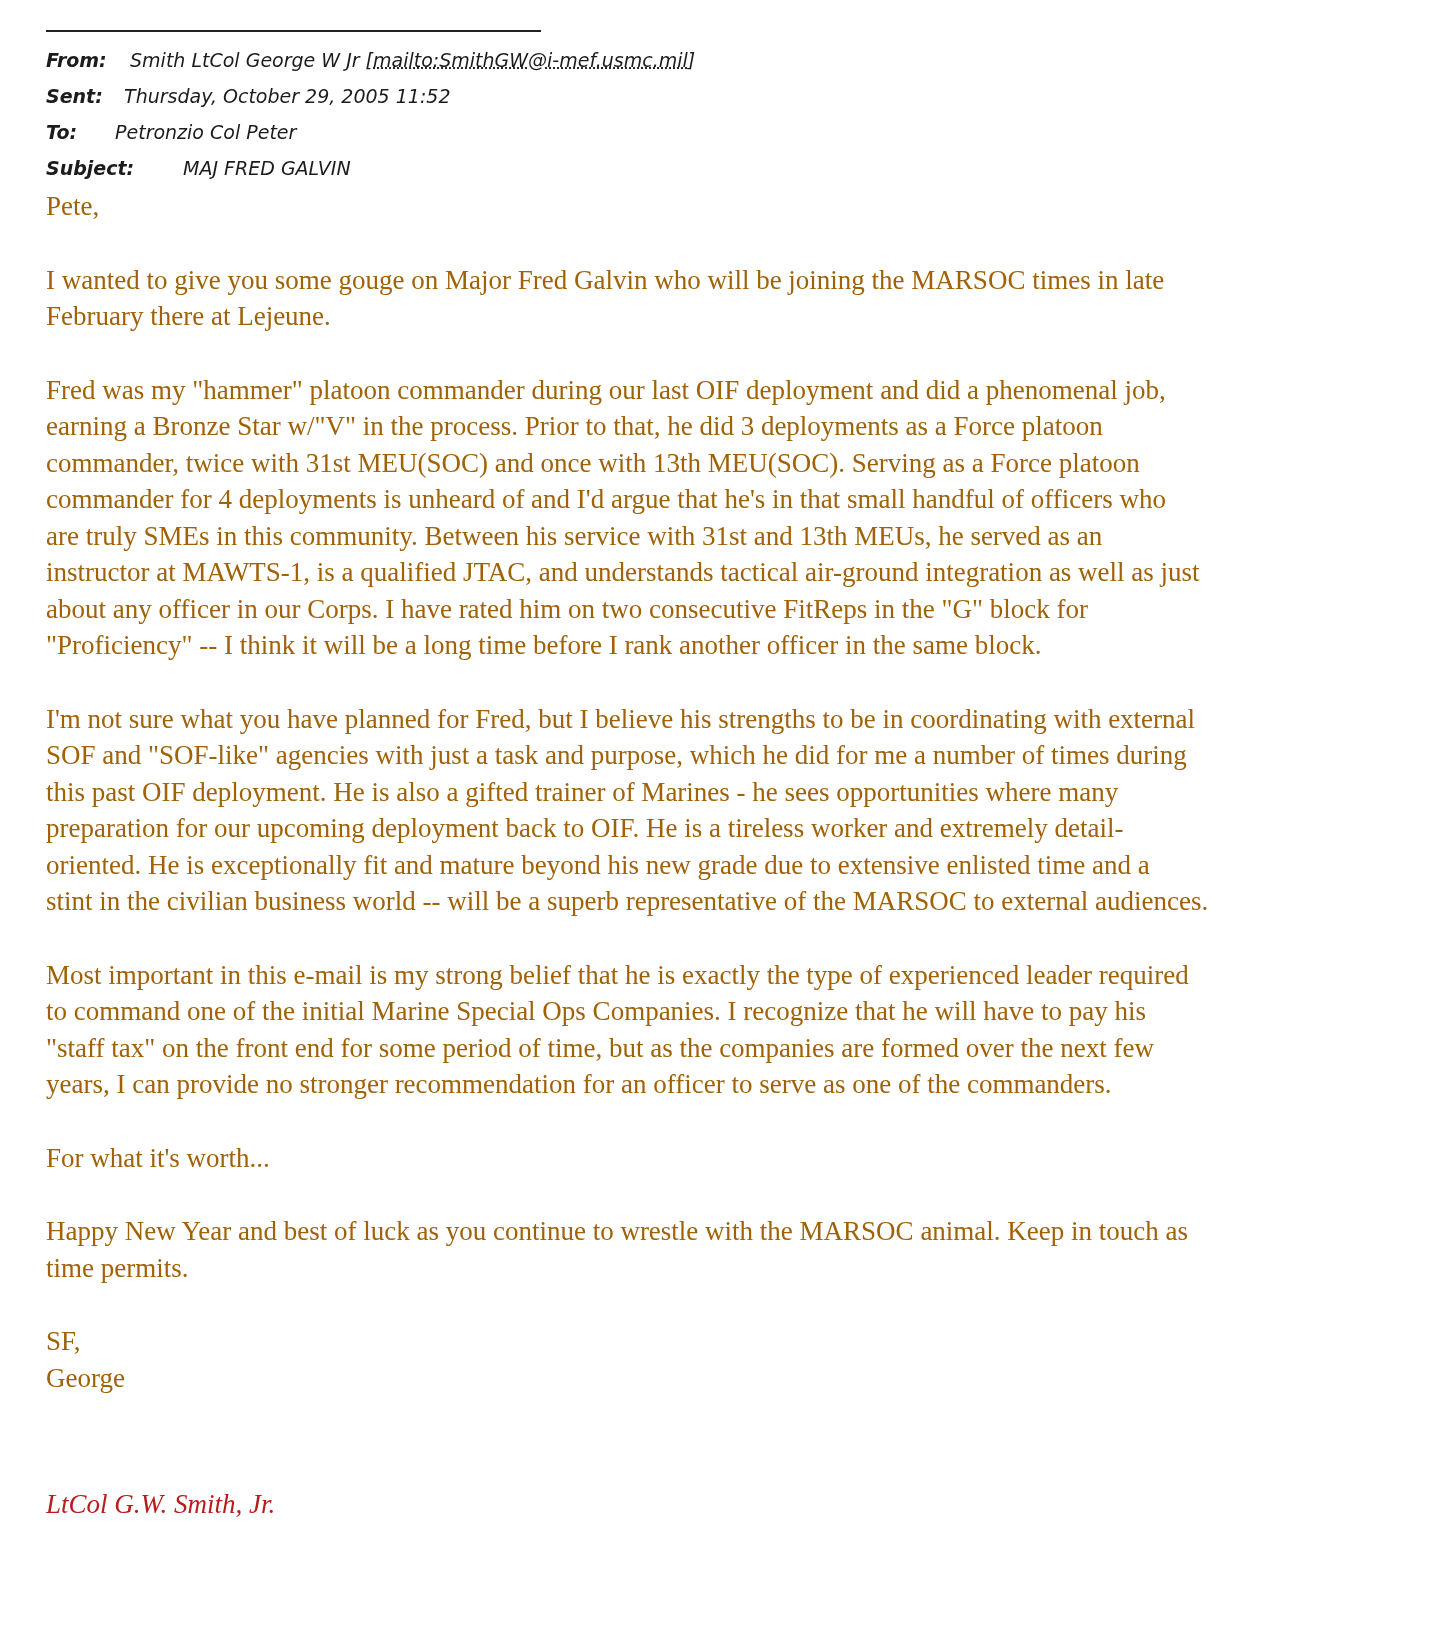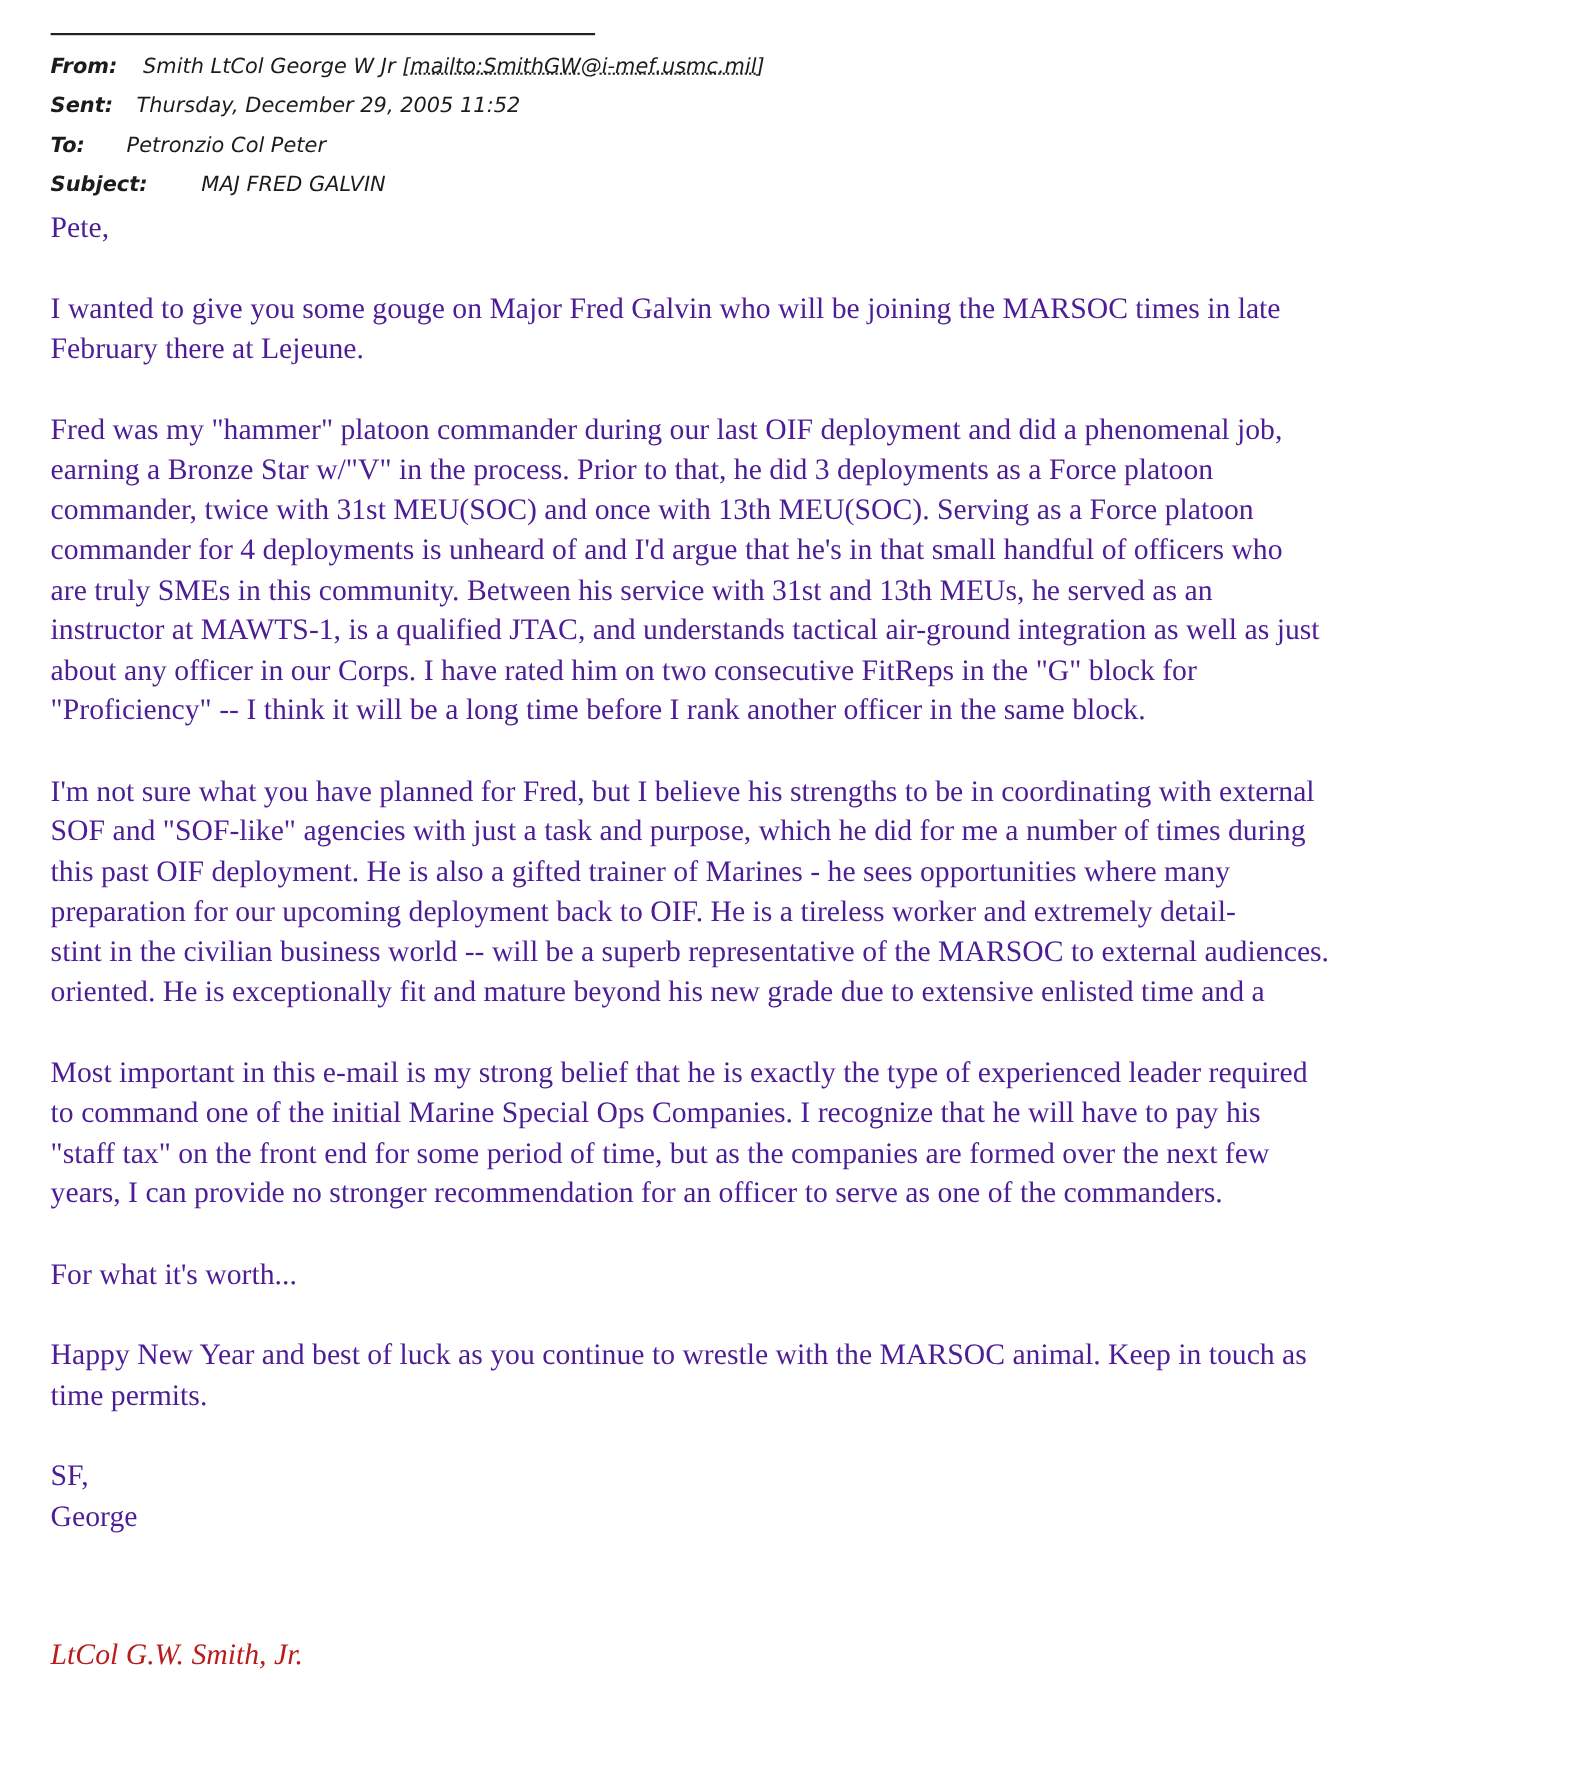--- a/index.html
+++ b/index.html
@@ -49,21 +49,21 @@
       text-decoration-style: dotted;
     }
     .body {
       position: absolute;
       left: 46px;
       top: 188px;
       width: 1320px;
       font-family: "Liberation Serif", "DejaVu Serif", serif;
       font-size: 27px;
       line-height: 36.5px;
-      color: #4c1d95;
+      color: #a16207;
     }
     .para {
       margin: 0 0 37px 0;
     }
     .line {
       display: block;
       white-space: nowrap;
     }
     .signature-name {
       position: absolute;
@@ -81,21 +81,21 @@
 <div class="rule"></div>
 
 <div class="header">
   <div class="hrow from">
     <span class="hlabel">From:</span>
     <span>Smith LtCol George W Jr</span>
     <span>[</span><span class="mailto">mailto:SmithGW@i-mef.usmc.mil</span><span>]</span>
   </div>
   <div class="hrow sent">
     <span class="hlabel">Sent:</span>
-    <span>Thursday, December 29, 2005 11:52</span>
+    <span>Thursday, October 29, 2005 11:52</span>
   </div>
   <div class="hrow to">
     <span class="hlabel">To:</span>
     <span>Petronzio Col Peter</span>
   </div>
   <div class="hrow subject">
     <span class="hlabel">Subject:</span>
     <span>MAJ FRED GALVIN</span>
   </div>
 </div>
@@ -119,22 +119,22 @@
     <span class="line">instructor at MAWTS-1, is a qualified JTAC, and understands tactical air-ground integration as well as just</span>
     <span class="line">about any officer in our Corps.  I have rated him on two consecutive FitReps in the "G" block for</span>
     <span class="line">"Proficiency" -- I think it will be a long time before I rank another officer in the same block.</span>
   </p>
 
   <p class="para">
     <span class="line">I'm not sure what you have planned for Fred, but I believe his strengths to be in coordinating with external</span>
     <span class="line">SOF and "SOF-like" agencies with just a task and purpose, which he did for me a number of times during</span>
     <span class="line">this past OIF deployment.  He is also a gifted trainer of Marines - he sees opportunities where many</span>
     <span class="line">preparation for our upcoming deployment back to OIF.  He is a tireless worker and extremely detail-</span>
+    <span class="line">oriented.  He is exceptionally fit and mature beyond his new grade due to extensive enlisted time and a</span>
     <span class="line">stint in the civilian business world -- will be a superb representative of the MARSOC to external audiences.</span>
-    <span class="line">oriented.  He is exceptionally fit and mature beyond his new grade due to extensive enlisted time and a</span>
   </p>
 
   <p class="para">
     <span class="line">Most important in this e-mail is my strong belief that he is exactly the type of experienced leader required</span>
     <span class="line">to command one of the initial Marine Special Ops Companies.  I recognize that he will have to pay his</span>
     <span class="line">"staff tax" on the front end for some period of time, but as the companies are formed over the next few</span>
     <span class="line">years, I can provide no stronger recommendation for an officer to serve as one of the commanders.</span>
   </p>
 
   <p class="para">

